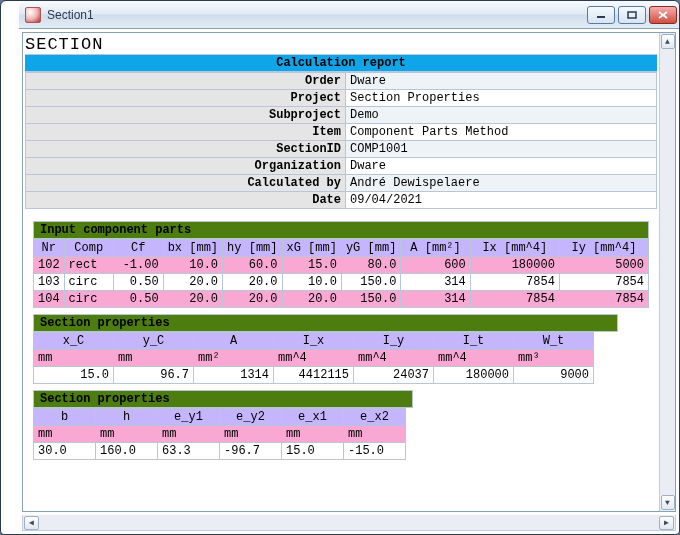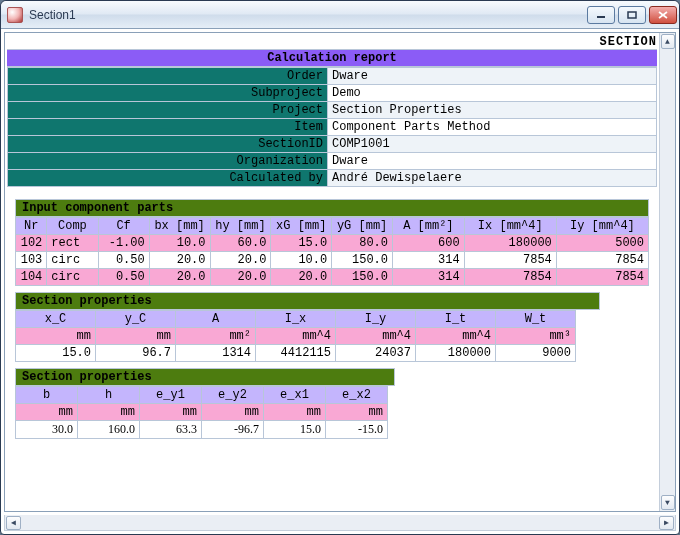--- a/index.html
+++ b/index.html
@@ -13,20 +13,21 @@
   }
   .window {
     width: 680px;
     height: 535px;
     background: #fff;
     border: 1px solid #2a3a52;
     border-radius: 6px 6px 4px 4px;
     display: flex;
     flex-direction: column;
     box-shadow: 0 2px 10px rgba(0,0,0,0.3);
+    padding-left: 18px;
   }
   .titlebar {
     height: 28px;
     background: linear-gradient(#f8fbfe, #e0e9f4 48%, #cfdceb 52%, #e5eef7);
     border-bottom: 1px solid #8aa0b8;
     border-radius: 6px 6px 0 0;
     display: flex;
     align-items: center;
     padding: 0 2px 0 6px;
   }
@@ -94,51 +95,51 @@
     width: 15px; height: 14px;
     background: linear-gradient(#fdfdfe,#e3e9f1);
     border: 1px solid #9fb0c5;
     border-radius: 2px;
     margin: 0 1px;
     display:flex;align-items:center;justify-content:center;
     font-size: 8px; color:#3a4a62;
   }
 
   .rpt-title {
-    text-align: right;
-    font-weight: bold;
-    font-size: 12px;
+    text-align: left;
+    font-weight: normal;
+    font-size: 17px;
     padding: 2px 0 0 0;
     letter-spacing: 1px;
   }
   .rpt-sub {
     text-align: center;
     font-weight: bold;
-    background: #8b5cf6;
+    background: #0ea5e9;
     border-top: 1px solid #b8c6d8;
     border-bottom: 1px solid #b8c6d8;
     padding: 1px 0;
   }
 
   table.meta {
     width: 100%;
     border-collapse: collapse;
     margin-bottom: 6px;
   }
   table.meta td {
     border: 1px solid #b8c6d8;
     padding: 1px 4px;
     height: 16px;
     white-space: nowrap;
   }
   table.meta td.label {
     width: 320px;
     text-align: right;
-    font-weight: normal;
-    background: #0f766e;
+    font-weight: bold;
+    background: #e5e5e5;
   }
   table.meta tr:nth-child(odd) td.value { background: #eef3f8; }
 
   .section-title {
     font-weight: bold;
     background: #4d7c0f;
     border: 1px solid #b8c6d8;
     padding: 1px 6px;
     margin: 6px 0 0 8px;
     display: inline-block;
@@ -160,39 +161,39 @@
     text-align: right;
     white-space: nowrap;
   }
   table.data th {
     background: #c4b5fd;
     text-align: center;
     font-weight: normal;
   }
   table.data tr.alt td { background: #f9a8d4; }
   table.data td.txt { text-align: left; }
-  table.data td.unit, table.data th.unit { text-align: right; }
+  table.data td.unit, table.data th.unit { text-align: left; }
 
   
   .tbl-parts th:nth-child(1), .tbl-parts td:nth-child(1){ width:26px; }
   .tbl-parts th:nth-child(2), .tbl-parts td:nth-child(2){ width:50px; }
   .tbl-parts th:nth-child(3), .tbl-parts td:nth-child(3){ width:50px; }
   .tbl-parts th:nth-child(4), .tbl-parts td:nth-child(4){ width:58px; }
   .tbl-parts th:nth-child(5), .tbl-parts td:nth-child(5){ width:58px; }
   .tbl-parts th:nth-child(6), .tbl-parts td:nth-child(6){ width:58px; }
   .tbl-parts th:nth-child(7), .tbl-parts td:nth-child(7){ width:58px; }
   .tbl-parts th:nth-child(8), .tbl-parts td:nth-child(8){ width:70px; }
   .tbl-parts th:nth-child(9), .tbl-parts td:nth-child(9){ width:90px; }
   .tbl-parts th:nth-child(10),.tbl-parts td:nth-child(10){ width:90px; }
 
   .tbl-props td, .tbl-props th { width:80px; text-align:center; }
   .tbl-props td.num { text-align:right; }
 
   .tbl-props2 td, .tbl-props2 th { width:62px; text-align:center; }
-  .tbl-props2 td.num { text-align:right;font-family:Liberation Serif, serif; }
+  .tbl-props2 td.num { text-align:left; }
 
 </style>
 </head>
 <body>
 
 <div class="window">
   <div class="titlebar">
     <div class="app-icon"></div>
     <div class="title-text">Section1</div>
     <div class="win-btns">
@@ -221,42 +222,46 @@
       <div class="rpt-title">SECTION</div>
       <div class="rpt-sub">Calculation report</div>
 
       <table class="meta">
         <tbody id="meta-body">
             <tr>
               <td class="label">Order</td>
               <td class="value">Dware</td>
             </tr>
             <tr>
+              <td class="label">Project</td>
+              <td class="value">Section Properties</td>
+            </tr>
+            <tr>
               <td class="label">Subproject</td>
               <td class="value">Demo</td>
             </tr>
             <tr>
-              <td class="label">Project</td>
-              <td class="value">Section Properties</td>
-            </tr>
-            <tr>
               <td class="label">Item</td>
               <td class="value">Component Parts Method</td>
             </tr>
             <tr>
               <td class="label">SectionID</td>
               <td class="value">COMP1001</td>
             </tr>
             <tr>
               <td class="label">Organization</td>
               <td class="value">Dware</td>
             </tr>
             <tr>
               <td class="label">Calculated by</td>
               <td class="value">André Dewispelaere</td>
+            </tr>
+            <tr>
+              <td class="label">Date</td>
+              <td class="value">09/04/2021</td>
             </tr>
           </tbody>
       </table>
 
       <div class="section-title">Input component parts</div>
       <table class="data tbl-parts" style="width:calc(100% - 16px)">
         <thead>
             <tr id="parts-head">
               <th>Nr</th>
               <th>Comp</th>

